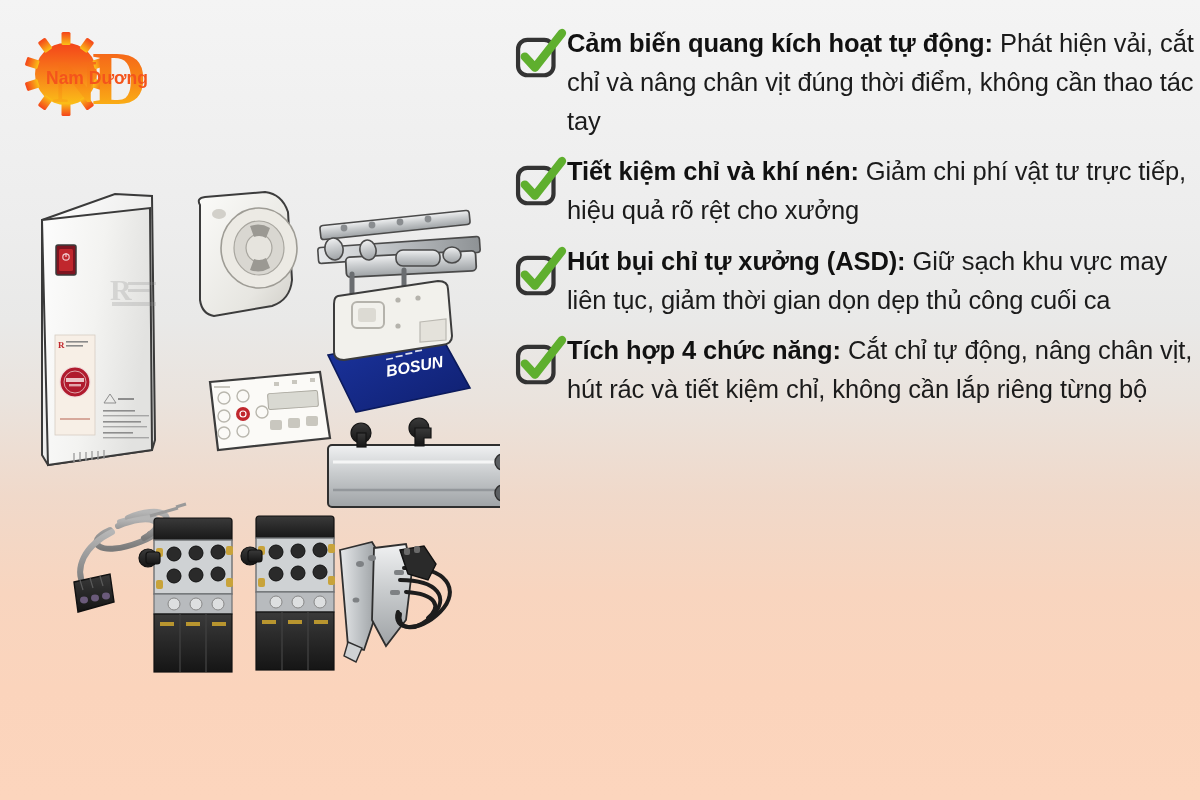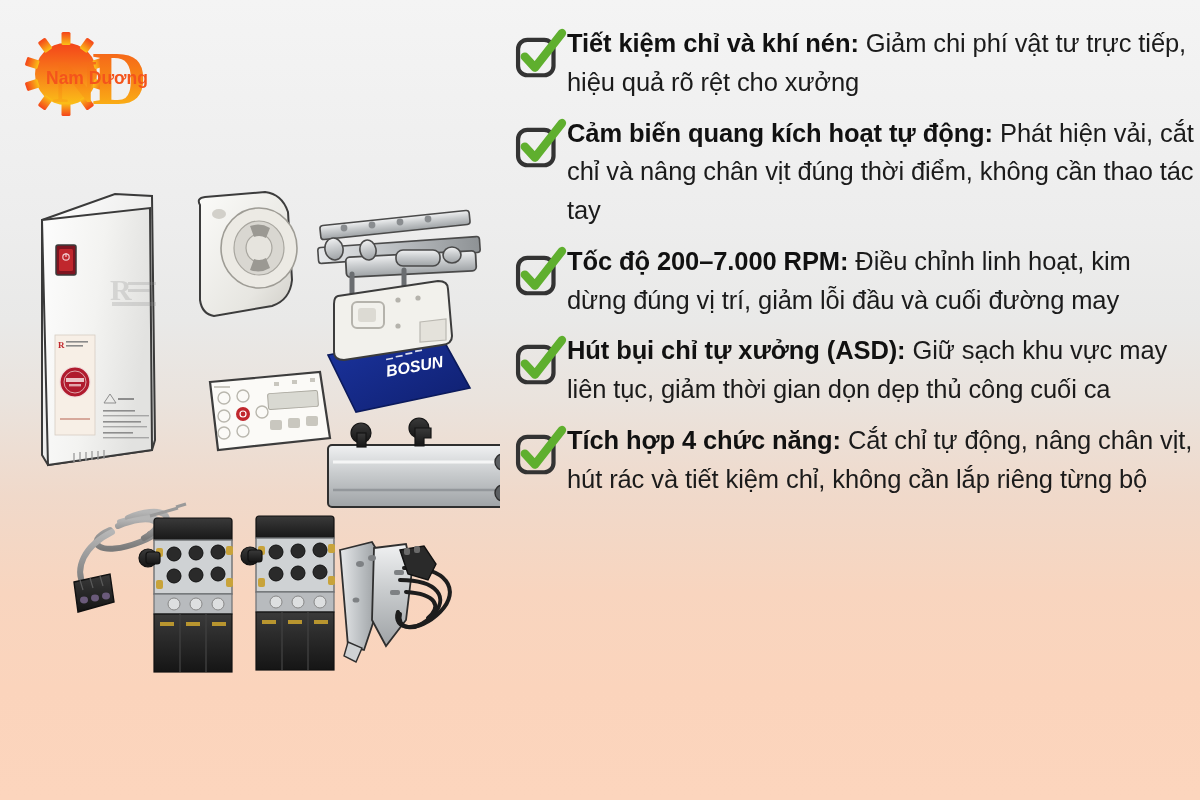--- a/index.html
+++ b/index.html
@@ -473,42 +473,33 @@
 
   <div id="features">
 
     <div class="feature-row">
       <span class="check-wrap">
         <svg viewBox="0 0 64 64" xmlns="http://www.w3.org/2000/svg" aria-hidden="true">
           <rect x="6" y="14" width="42" height="42" rx="11" ry="11" fill="none" stroke="#333333" stroke-width="5"></rect>
           <path d="M14 34 L26 47 L58 6" fill="none" stroke="#5FAF2E" stroke-width="10" stroke-linecap="round" stroke-linejoin="round"></path>
         </svg>
       </span>
-      <span class="feature-text"><b class="lead">Tiết kiệm chỉ và khí nén:</b><span> Giảm chi phí vật tư trực tiếp, hiệu quả rõ rệt cho xưởng</span></span>
+      <span class="feature-text"><b class="lead">Cảm biến quang kích hoạt tự động:</b><span> Phát hiện vải, cắt chỉ và nâng chân vịt đúng thời điểm, không cần thao tác tay</span></span>
     </div>
 
     <div class="feature-row">
       <span class="check-wrap">
         <svg viewBox="0 0 64 64" xmlns="http://www.w3.org/2000/svg" aria-hidden="true">
           <rect x="6" y="14" width="42" height="42" rx="11" ry="11" fill="none" stroke="#333333" stroke-width="5"></rect>
           <path d="M14 34 L26 47 L58 6" fill="none" stroke="#5FAF2E" stroke-width="10" stroke-linecap="round" stroke-linejoin="round"></path>
         </svg>
       </span>
-      <span class="feature-text"><b class="lead">Cảm biến quang kích hoạt tự động:</b><span> Phát hiện vải, cắt chỉ và nâng chân vịt đúng thời điểm, không cần thao tác tay</span></span>
+      <span class="feature-text"><b class="lead">Tiết kiệm chỉ và khí nén:</b><span> Giảm chi phí vật tư trực tiếp, hiệu quả rõ rệt cho xưởng</span></span>
     </div>
 
-    <div class="feature-row">
-      <span class="check-wrap">
-        <svg viewBox="0 0 64 64" xmlns="http://www.w3.org/2000/svg" aria-hidden="true">
-          <rect x="6" y="14" width="42" height="42" rx="11" ry="11" fill="none" stroke="#333333" stroke-width="5"></rect>
-          <path d="M14 34 L26 47 L58 6" fill="none" stroke="#5FAF2E" stroke-width="10" stroke-linecap="round" stroke-linejoin="round"></path>
-        </svg>
-      </span>
-      <span class="feature-text"><b class="lead">Tốc độ 200–7.000 RPM:</b><span> Điều chỉnh linh hoạt, kim dừng đúng vị trí, giảm lỗi đầu và cuối đường may</span></span>
-    </div>
 
     <div class="feature-row">
       <span class="check-wrap">
         <svg viewBox="0 0 64 64" xmlns="http://www.w3.org/2000/svg" aria-hidden="true">
           <rect x="6" y="14" width="42" height="42" rx="11" ry="11" fill="none" stroke="#333333" stroke-width="5"></rect>
           <path d="M14 34 L26 47 L58 6" fill="none" stroke="#5FAF2E" stroke-width="10" stroke-linecap="round" stroke-linejoin="round"></path>
         </svg>
       </span>
       <span class="feature-text"><b class="lead">Hút bụi chỉ tự xưởng (ASD):</b><span> Giữ sạch khu vực may liên tục, giảm thời gian dọn dẹp thủ công cuối ca</span></span>
     </div>

